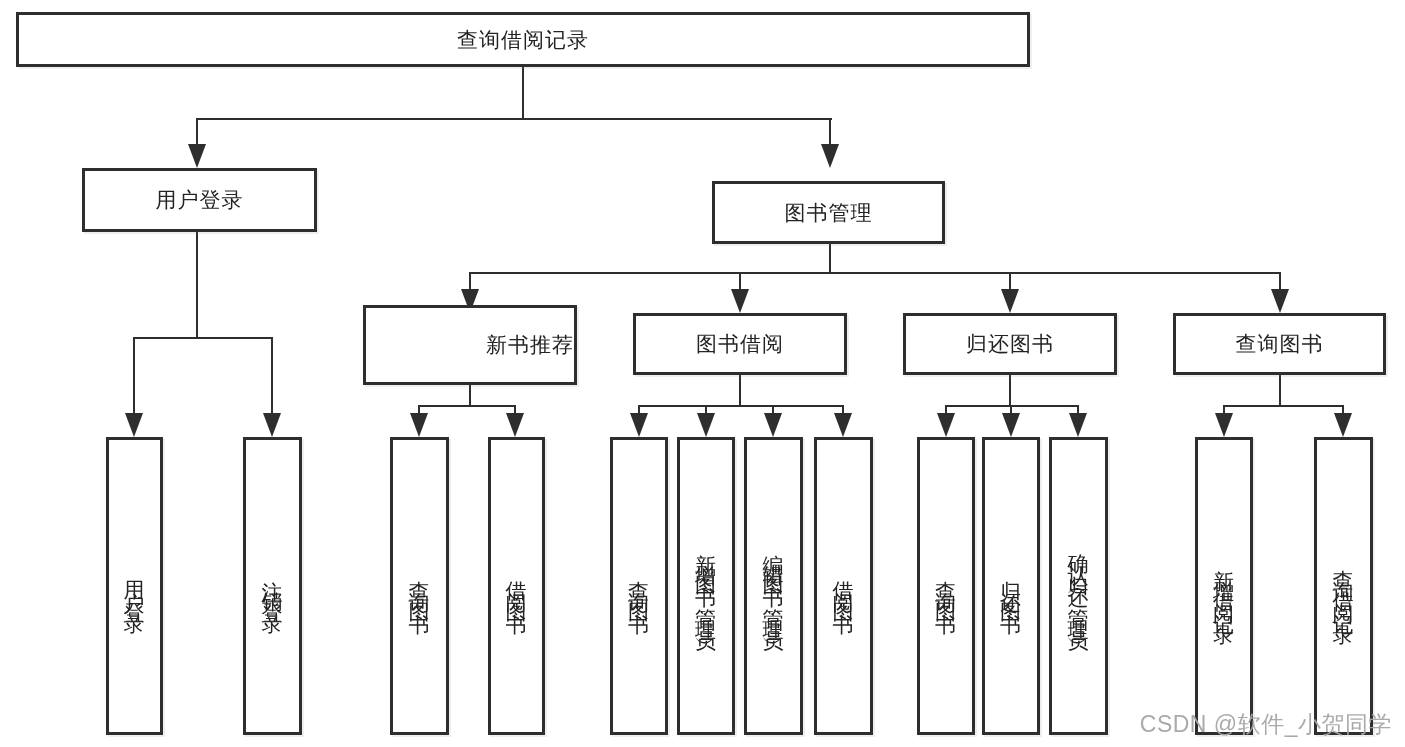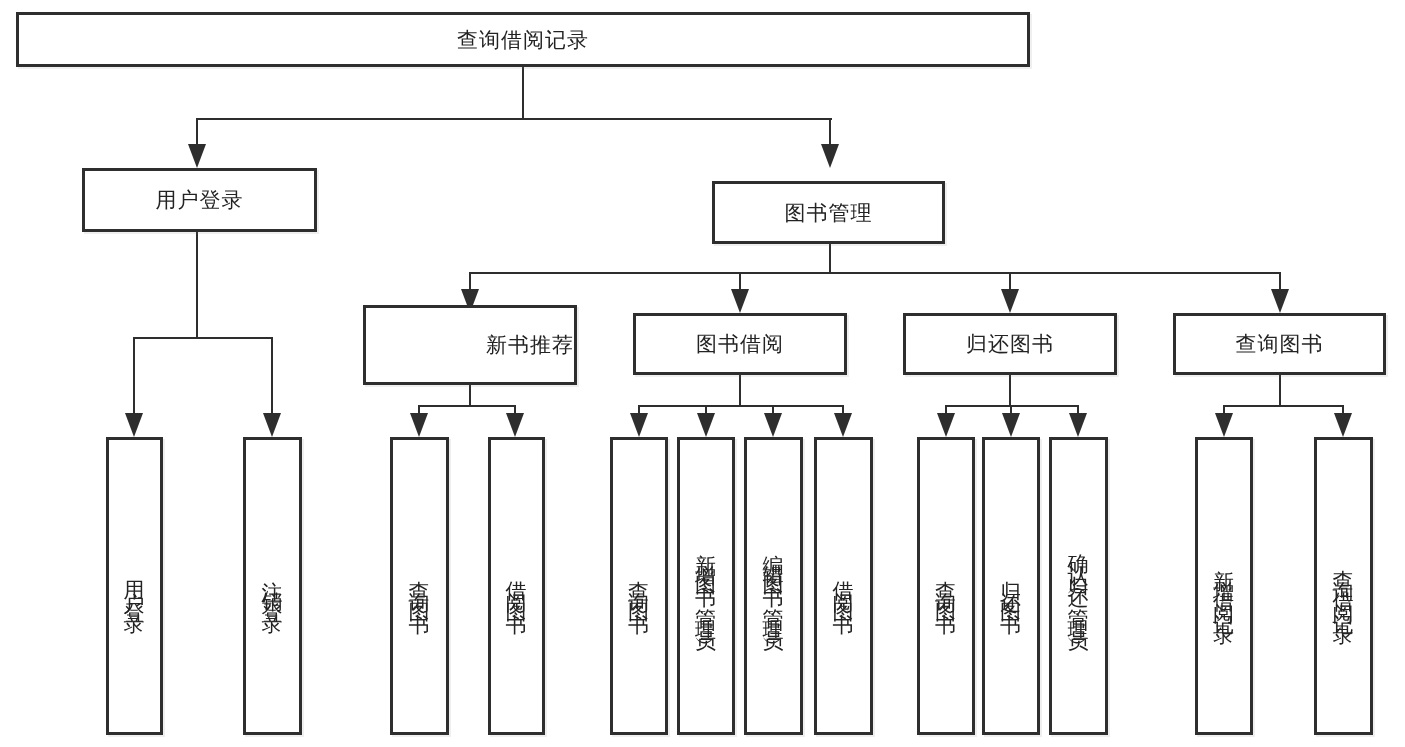--- a/index.html
+++ b/index.html
@@ -184,14 +184,15 @@
     <span class="vtext">确认归还（管理员）</span>
   </div>
 
   <div class="box tall t-br-add">
     <span class="vtext">新增借阅记录</span>
   </div>
   <div class="box tall t-br-query">
     <span class="vtext">查询借阅记录</span>
   </div>
 
+  <div class="watermark">CSDN @软件_小贺同学</div>
 
 </div>
 
 </body></html>

